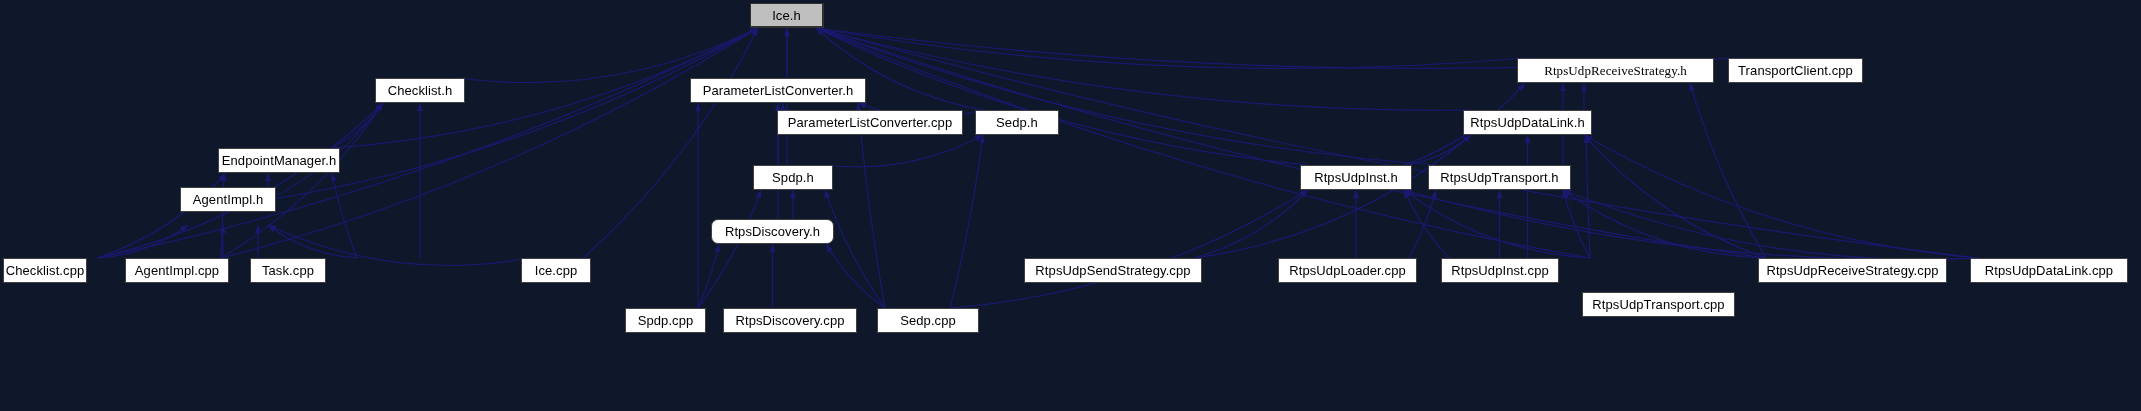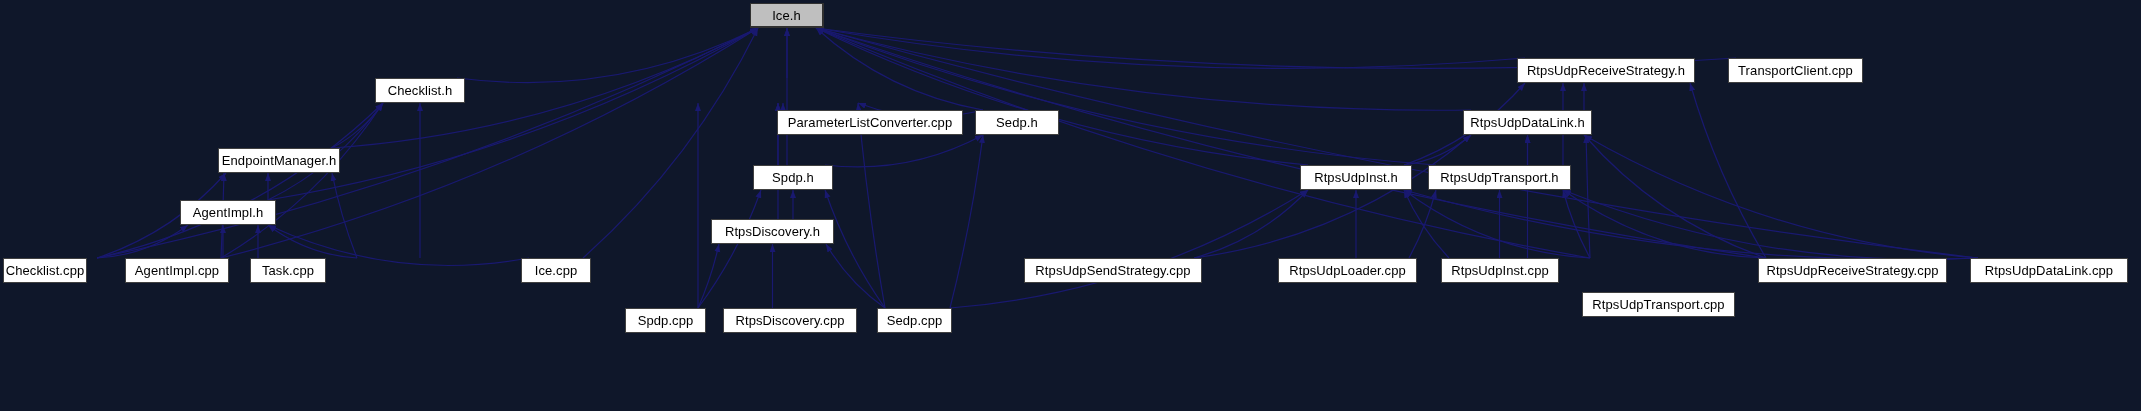--- a/index.html
+++ b/index.html
@@ -137,39 +137,42 @@
       <path d="M1563,165 Q1563.0,124.0 1563,83" fill="none" stroke="#191970" stroke-width="1.2" marker-end="url(#ah)"></path>
       <path d="M950,308 Q1143.4,292.7 1308,190" fill="none" stroke="#191970" stroke-width="1.2" marker-end="url(#ah)"></path>
     </svg>
   <div id="node-layer">
       <div class="node root" style="left: 750px; top: 3px; width: 74px;">
         <span class="node-label">Ice.h</span>
       </div>
       <div class="node hdr" style="left: 375px; top: 78px; width: 90px;">
         <span class="node-label">Checklist.h</span>
       </div>
-      <div class="node hdr" style="left: 1517px; top: 58px; width: 178px;">
+      <div class="node hdr" style="left: 690px; top: 78px; width: 176px;">
+        <span class="node-label">ParameterListConverter.h</span>
+      </div>
+      <div class="node hdr" style="left: 1517px; top: 58px; width: 197px; font-family: Liberation Serif, serif;">
         <span class="node-label">RtpsUdpReceiveStrategy.h</span>
       </div>
       <div class="node hdr" style="left: 1728px; top: 58px; width: 135px;">
         <span class="node-label">TransportClient.cpp</span>
       </div>
       <div class="node hdr" style="left: 218px; top: 148px; width: 122px;">
         <span class="node-label">EndpointManager.h</span>
       </div>
       <div class="node hdr" style="left: 777px; top: 110px; width: 186px;">
         <span class="node-label">ParameterListConverter.cpp</span>
       </div>
       <div class="node hdr" style="left: 975px; top: 110px; width: 84px;">
         <span class="node-label">Sedp.h</span>
       </div>
       <div class="node hdr" style="left: 1463px; top: 110px; width: 129px;">
         <span class="node-label">RtpsUdpDataLink.h</span>
       </div>
-      <div class="node hdr" style="left: 180px; top: 200px; width: 96px;">
+      <div class="node hdr" style="left: 180px; top: 187px; width: 96px;">
         <span class="node-label">AgentImpl.h</span>
       </div>
       <div class="node hdr" style="left: 753px; top: 165px; width: 80px;">
         <span class="node-label">Spdp.h</span>
       </div>
       <div class="node hdr" style="left: 1300px; top: 165px; width: 112px;">
         <span class="node-label">RtpsUdpInst.h</span>
       </div>
       <div class="node hdr" style="left: 1428px; top: 165px; width: 143px;">
         <span class="node-label">RtpsUdpTransport.h</span>
@@ -179,21 +182,21 @@
       </div>
       <div class="node hdr" style="left: 125px; top: 258px; width: 104px;">
         <span class="node-label">AgentImpl.cpp</span>
       </div>
       <div class="node hdr" style="left: 250px; top: 258px; width: 76px;">
         <span class="node-label">Task.cpp</span>
       </div>
       <div class="node hdr" style="left: 521px; top: 258px; width: 70px;">
         <span class="node-label">Ice.cpp</span>
       </div>
-      <div class="node hdr" style="left: 711px; top: 219px; width: 123px;">
+      <div class="node hdr" style="left: 711px; top: 219px; width: 123px; border-radius: 7px;">
         <span class="node-label">RtpsDiscovery.h</span>
       </div>
       <div class="node hdr" style="left: 1024px; top: 258px; width: 178px;">
         <span class="node-label">RtpsUdpSendStrategy.cpp</span>
       </div>
       <div class="node hdr" style="left: 1278px; top: 258px; width: 139px;">
         <span class="node-label">RtpsUdpLoader.cpp</span>
       </div>
       <div class="node hdr" style="left: 1441px; top: 258px; width: 118px;">
         <span class="node-label">RtpsUdpInst.cpp</span>
@@ -206,17 +209,17 @@
       </div>
       <div class="node hdr" style="left: 1970px; top: 258px; width: 158px;">
         <span class="node-label">RtpsUdpDataLink.cpp</span>
       </div>
       <div class="node hdr" style="left: 625px; top: 308px; width: 81px;">
         <span class="node-label">Spdp.cpp</span>
       </div>
       <div class="node hdr" style="left: 723px; top: 308px; width: 134px;">
         <span class="node-label">RtpsDiscovery.cpp</span>
       </div>
-      <div class="node hdr" style="left: 877px; top: 308px; width: 75px;">
+      <div class="node hdr" style="left: 877px; top: 308px; width: 102px;">
         <span class="node-label">Sedp.cpp</span>
       </div>
     </div>
 </div>
 
 </body></html>

